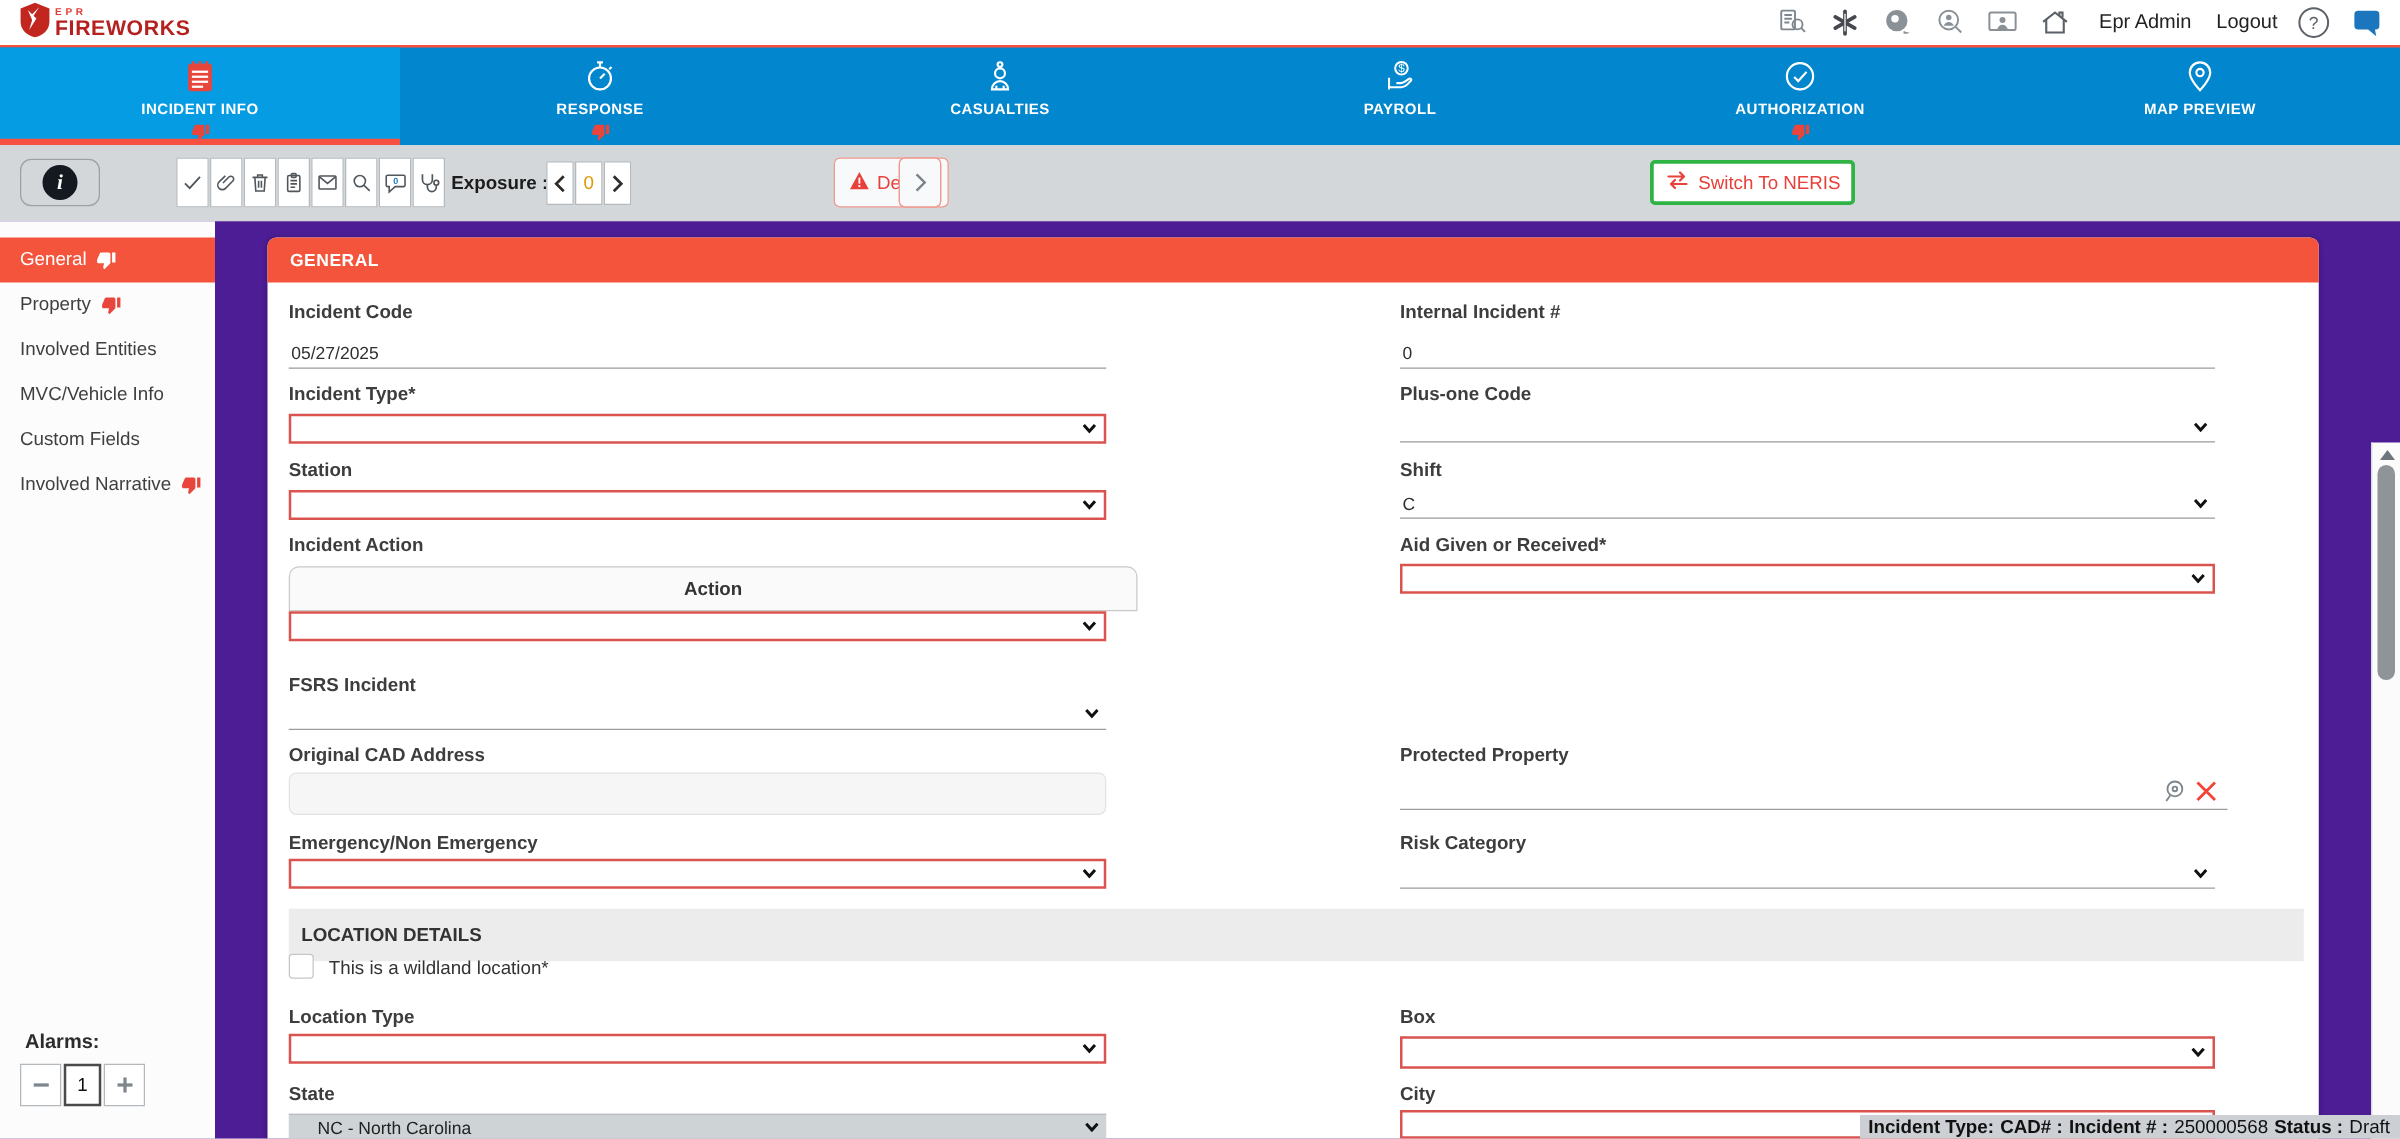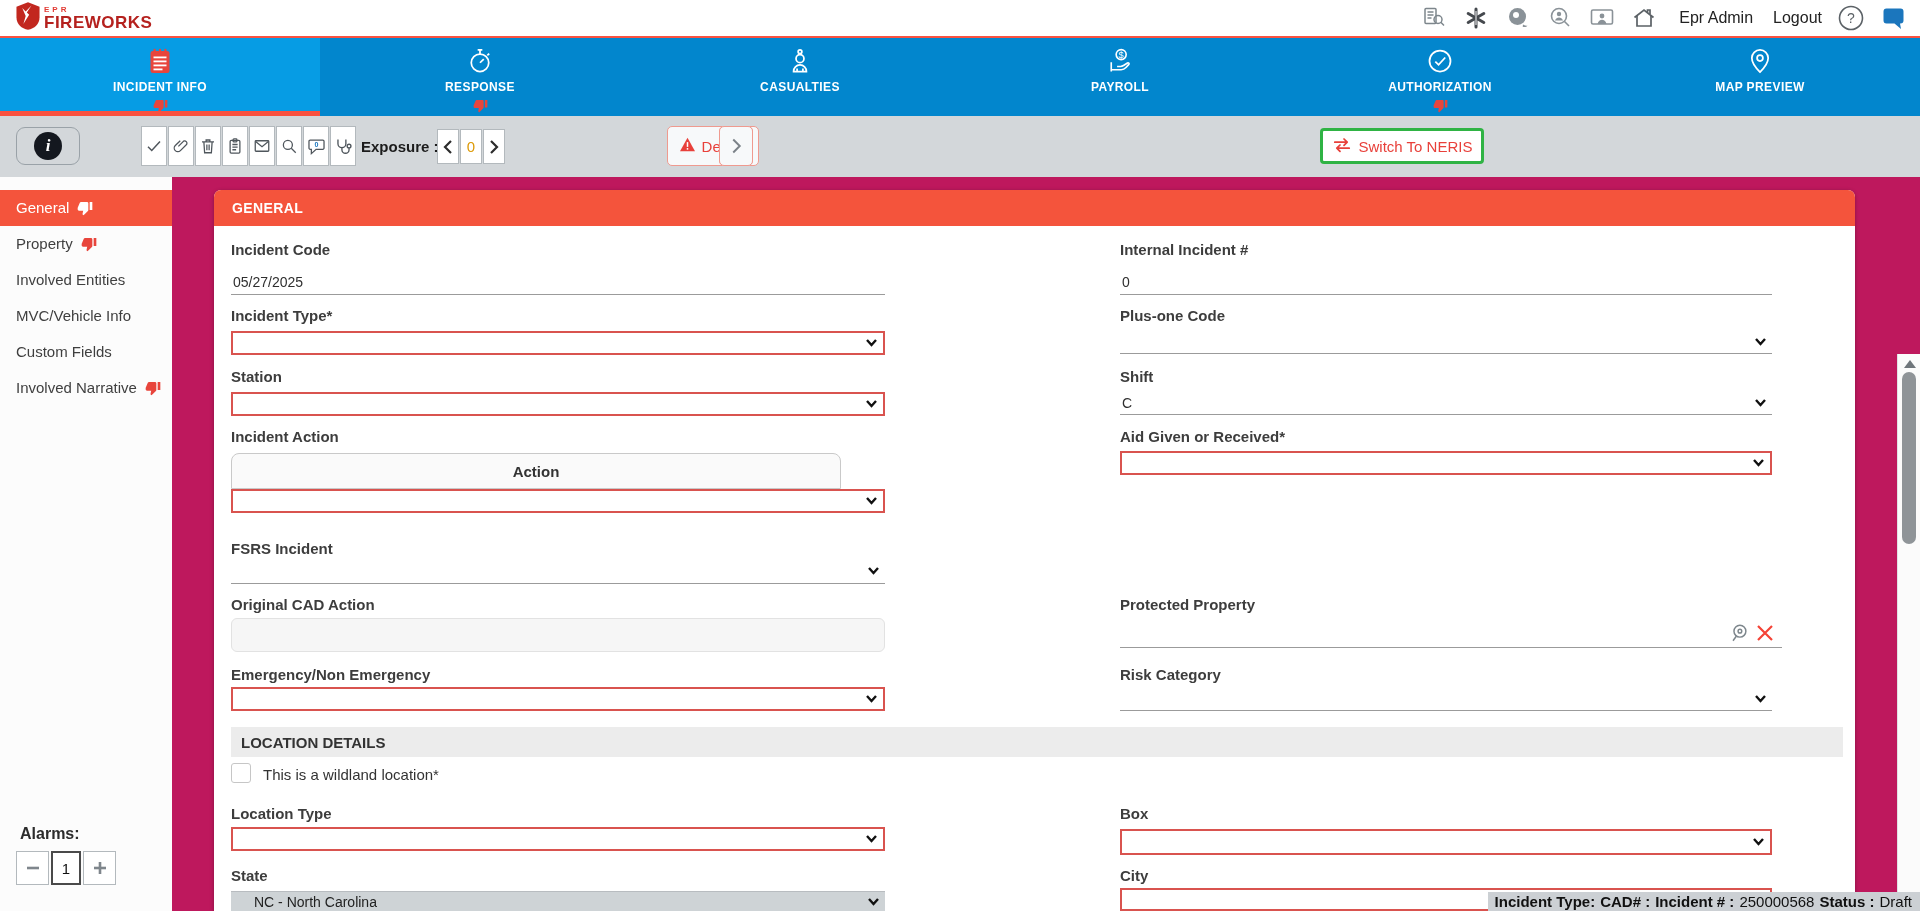--- a/index.html
+++ b/index.html
@@ -37,21 +37,21 @@
   .stepper { position:absolute; left:437px; top:13px; display:flex; gap:1px; }
   .sbtn { width:22px; height:35px; background:#fff; border:1px solid #b3b9bd; display:flex; align-items:center; justify-content:center; cursor:pointer; }
   .sval { width:22px; height:35px; background:#fff; border:1px solid #b3b9bd; display:flex; align-items:center; justify-content:center; color:#dd9a07; font-size:15px; }
   .navgrp { position:absolute; left:667px; top:10px; display:flex; gap:8px; }
   .rbtn { height:40px; background:#f7f9fa; border:1px solid #ef9a8f; border-radius:5px; display:flex; align-items:center; justify-content:center; cursor:pointer; }
   .rbtn.chev { width:34px; }
   .rbtn.details { width:92px; gap:6px; color:#e8403a; font-size:15px; }
   .neris { position:absolute; left:1320px; top:12px; width:164px; height:36px; background:#fff; border:3px solid #2fb344; border-radius:4px; display:flex; align-items:center; justify-content:center; gap:7px; color:#e8403a; font-size:15px; cursor:pointer; }
 
   
-  .content { position:absolute; left:0; top:177px; width:1920px; height:734px; background:#be185d; }
+  .content { position:absolute; left:0; top:177px; width:1920px; height:734px; background:#4c1d95; }
   .sidebar { position:absolute; left:0; top:0; width:172px; height:734px; background:#fcfcfc; }
   .side-items { padding-top:13px; }
   .sitem { height:36px; line-height:36px; padding-left:16px; font-size:15px; color:#3f3f3f; cursor:pointer; display:flex; align-items:center; gap:8px; }
   .sitem .flag { color:#e8453c; height:16px; display:flex; align-items:center; }
   .sitem.active { background:#f4543c; color:#fff; }
   .sitem.active .flag { color:#fff; }
   .alarms-label { position:absolute; left:20px; top:648px; font-size:16px; font-weight:bold; color:#2c2c2c; }
   .alarms-ctl { position:absolute; left:16px; top:674px; display:flex; gap:2px; align-items:center; }
   .abtn { width:33px; height:34px; background:#fff; border:1px solid #b3b9bd; display:flex; align-items:center; justify-content:center; color:#7f868c; cursor:pointer; }
   .aval { width:30px; height:34px; background:#fff; border:2px solid #4a4a4a; display:flex; align-items:center; justify-content:center; font-size:15px; color:#111; }
@@ -422,39 +422,39 @@
       <div class="flabel" style="left:17px; top:178px;">Station</div>
       <div class="rselect" style="left:17px; top:202px; width:654px; height:24px;">
         <span class="chev">
             <svg width="11" height="8" viewBox="0 0 11 8" fill="none" stroke="#111" stroke-width="2.4">
               <path d="M1 1l4.5 5L10 1"></path>
             </svg>
           </span>
       </div>
 
       <div class="flabel" style="left:17px; top:238px;">Incident Action</div>
-      <div class="action-head" style="left:17px; top:263px; width:610px; height:36px;">Action</div>
+      <div class="action-head" style="left:17px; top:263px; width:679px; height:36px;">Action</div>
       <div class="rselect" style="left:17px; top:299px; width:654px; height:24px;">
         <span class="chev">
             <svg width="11" height="8" viewBox="0 0 11 8" fill="none" stroke="#111" stroke-width="2.4">
               <path d="M1 1l4.5 5L10 1"></path>
             </svg>
           </span>
       </div>
 
       <div class="flabel" style="left:17px; top:350px;">FSRS Incident</div>
       <div class="uselect" style="left:17px; top:369px; width:654px; height:25px;">
         <span class="chev">
             <svg width="11" height="8" viewBox="0 0 11 8" fill="none" stroke="#111" stroke-width="2.4">
               <path d="M1 1l4.5 5L10 1"></path>
             </svg>
           </span>
       </div>
 
-      <div class="flabel" style="left:17px; top:406px;">Original CAD Action</div>
+      <div class="flabel" style="left:17px; top:406px;">Original CAD Address</div>
       <div class="grayinput" style="left:17px; top:428px; width:654px; height:34px;"></div>
 
       <div class="flabel" style="left:17px; top:476px;">Emergency/Non Emergency</div>
       <div class="rselect" style="left:17px; top:497px; width:654px; height:24px;">
         <span class="chev">
             <svg width="11" height="8" viewBox="0 0 11 8" fill="none" stroke="#111" stroke-width="2.4">
               <path d="M1 1l4.5 5L10 1"></path>
             </svg>
           </span>
       </div>
@@ -510,21 +510,21 @@
 
       <div class="flabel" style="left:906px; top:476px;">Risk Category</div>
       <div class="uselect" style="left:906px; top:497px; width:652px; height:24px;">
         <span class="chev">
             <svg width="11" height="8" viewBox="0 0 11 8" fill="none" stroke="#111" stroke-width="2.4">
               <path d="M1 1l4.5 5L10 1"></path>
             </svg>
           </span>
       </div>
 
-      <div class="secbar" style="left:17px; top:537px; width:1612px; height:30px;">
+      <div class="secbar" style="left:17px; top:537px; width:1612px; height:42px;">
         <span>LOCATION DETAILS</span>
       </div>
       <div class="cbox" style="left:17px; top:573px;"></div>
       <div class="cbox-label" style="left:49px; top:576px;">This is a wildland location*</div>
 
       <div class="flabel" style="left:17px; top:615px;">Location Type</div>
       <div class="rselect" style="left:17px; top:637px; width:654px; height:24px;">
         <span class="chev">
             <svg width="11" height="8" viewBox="0 0 11 8" fill="none" stroke="#111" stroke-width="2.4">
               <path d="M1 1l4.5 5L10 1"></path>

